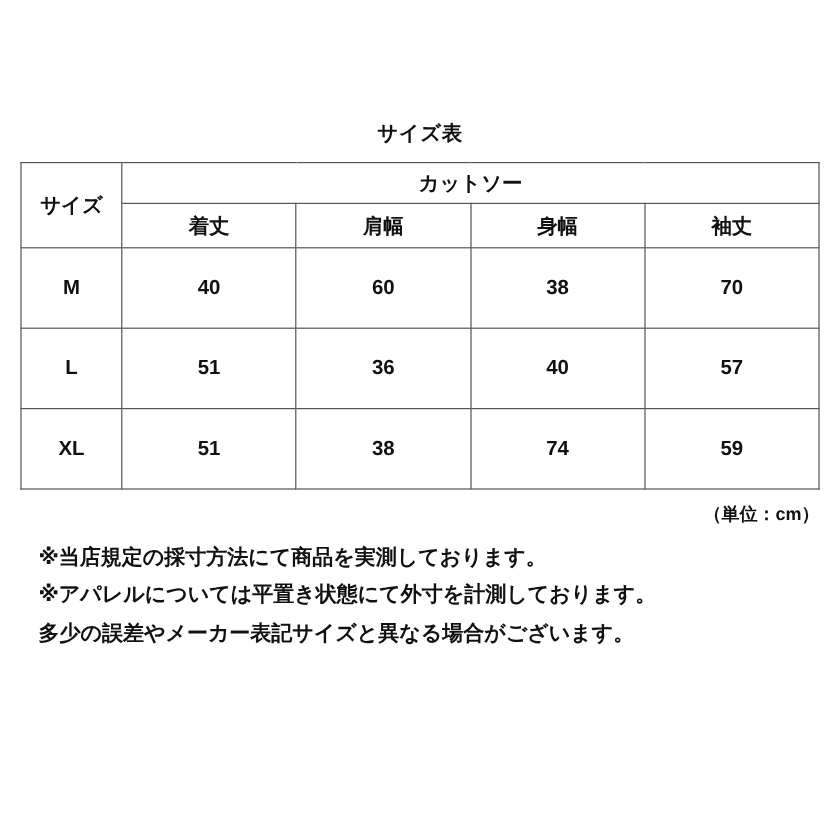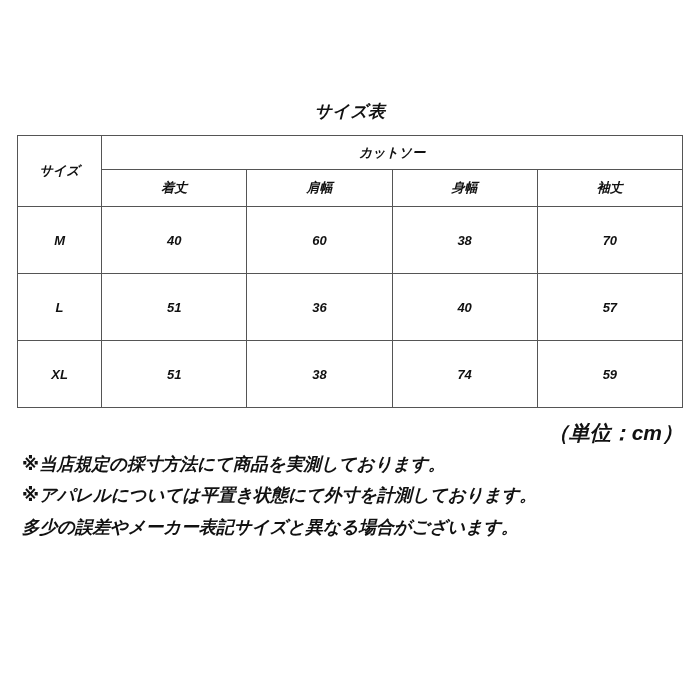--- a/index.html
+++ b/index.html
@@ -12,21 +12,20 @@
     background: #ffffff;
     font-family: "Liberation Sans", "DejaVu Sans", sans-serif;
     color: #111111;
     overflow: hidden;
   }
   .page {
     position: relative;
     width: 700px;
     height: 700px;
     box-sizing: border-box;
-    font-style: italic;
   }
   .title {
     position: absolute;
     top: 100px;
     left: 0;
     width: 700px;
     text-align: center;
     font-size: 17px;
     font-weight: bold;
     letter-spacing: 0.5px;
@@ -37,21 +36,21 @@
     left: 17px;
     width: 666px;
     border-collapse: collapse;
     table-layout: fixed;
   }
   table.size-table td,
   table.size-table th {
     border: 1px solid #555555;
     text-align: center;
     vertical-align: middle;
-    font-size: 13px;
+    font-size: 17px;
     font-weight: bold;
     padding: 0;
     color: #111111;
   }
   .col-size { width: 84px; }
   .col-data { width: 145px; }
 
   .cell-size-label {
     height: 69px;
   }
@@ -64,27 +63,27 @@
   }
   .cell-row {
     height: 66px;
   }
   .unit {
     position: absolute;
     top: 419px;
     left: 0;
     width: 683px;
     text-align: right;
-    font-size: 21px;
+    font-size: 15px;
     font-weight: bold;
   }
   .notes {
     position: absolute;
     top: 452px;
-    left: 22px;
+    left: 32px;
     width: 668px;
   }
   .notes p {
     margin: 0 0 6px 0;
     font-size: 17.5px;
     font-weight: bold;
     line-height: 1.45;
     color: #111111;
     white-space: nowrap;
   }

